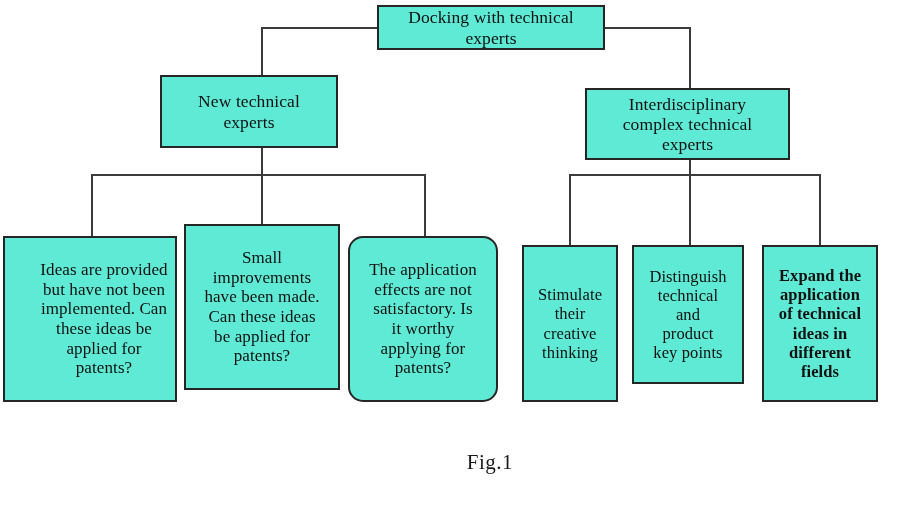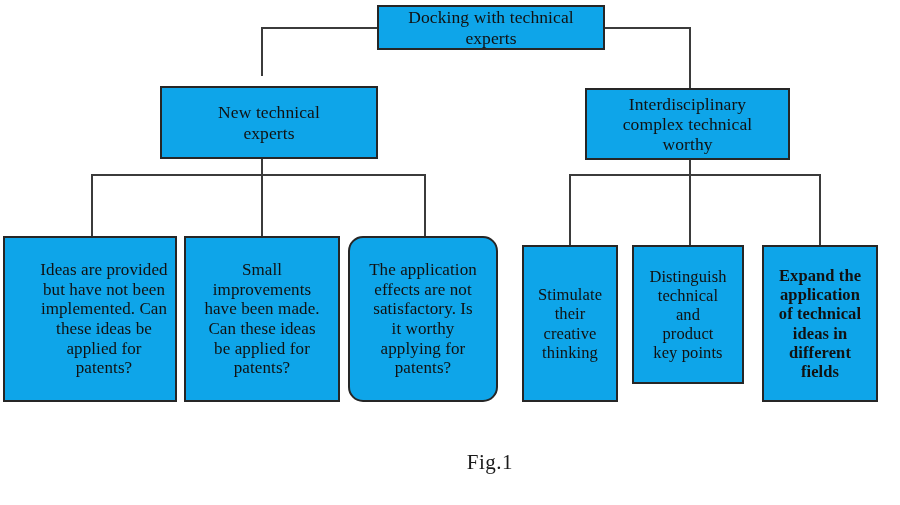--- a/index.html
+++ b/index.html
@@ -27,21 +27,21 @@
     position: absolute;
     left: 0;
     top: 0;
     width: 900px;
     height: 505px;
     display: block;
   }
   .node-box {
     position: absolute;
     box-sizing: border-box;
-    background: #0ea5e9;
+    background: #5eead4;
     border: 2px solid #262626;
     display: flex;
     align-items: center;
     justify-content: center;
     text-align: center;
     overflow: hidden;
   }
   .node-box.level-root,
   .node-box.level-mid {
     border-width: 2px;
@@ -98,38 +98,38 @@
         <polyline points="690,175 690,245"></polyline>
         <polyline points="820,175 820,245"></polyline>
       </g>
   </svg>
 
   <div id="node-layer">
       <div class="node-box level-root size-root" style="left: 377px; top: 5px; width: 228px; height: 45px; border-color: rgb(38, 38, 38);">
         <span class="node-label" style="color: rgb(17, 17, 17);">Docking with technical
 experts</span>
       </div>
-      <div class="node-box level-mid size-mid" style="left: 160px; top: 75px; width: 218px; height: 73px; border-color: rgb(38, 38, 38); margin-top: 11px;">
+      <div class="node-box level-mid size-mid" style="left: 160px; top: 75px; width: 178px; height: 73px; border-color: rgb(38, 38, 38);">
         <span class="node-label" style="color: rgb(17, 17, 17);">New technical
 experts</span>
       </div>
       <div class="node-box level-mid size-mid" style="left: 585px; top: 88px; width: 205px; height: 72px; border-color: rgb(38, 38, 38);">
         <span class="node-label" style="color: rgb(17, 17, 17);">Interdisciplinary
 complex technical
-worthy</span>
+experts</span>
       </div>
       <div class="node-box level-leaf size-leaf" style="left: 3px; top: 236px; width: 174px; height: 166px; border-color: rgb(38, 38, 38);">
         <span class="node-label" style="color: rgb(17, 17, 17); margin-left: 28px;">Ideas are provided
 but have not been
 implemented. Can
 these ideas be
 applied for
 patents?</span>
       </div>
-      <div class="node-box level-leaf size-leaf" style="left: 184px; top: 236px; width: 156px; height: 166px; border-color: rgb(38, 38, 38);">
+      <div class="node-box level-leaf size-leaf" style="left: 184px; top: 224px; width: 156px; height: 166px; border-color: rgb(38, 38, 38);">
         <span class="node-label" style="color: rgb(17, 17, 17);">Small
 improvements
 have been made.
 Can these ideas
 be applied for
 patents?</span>
       </div>
       <div class="node-box level-leaf size-leaf" style="left: 348px; top: 236px; width: 150px; height: 166px; border-color: rgb(38, 38, 38); border-radius: 15px;">
         <span class="node-label" style="color: rgb(17, 17, 17);">The application
 effects are not

